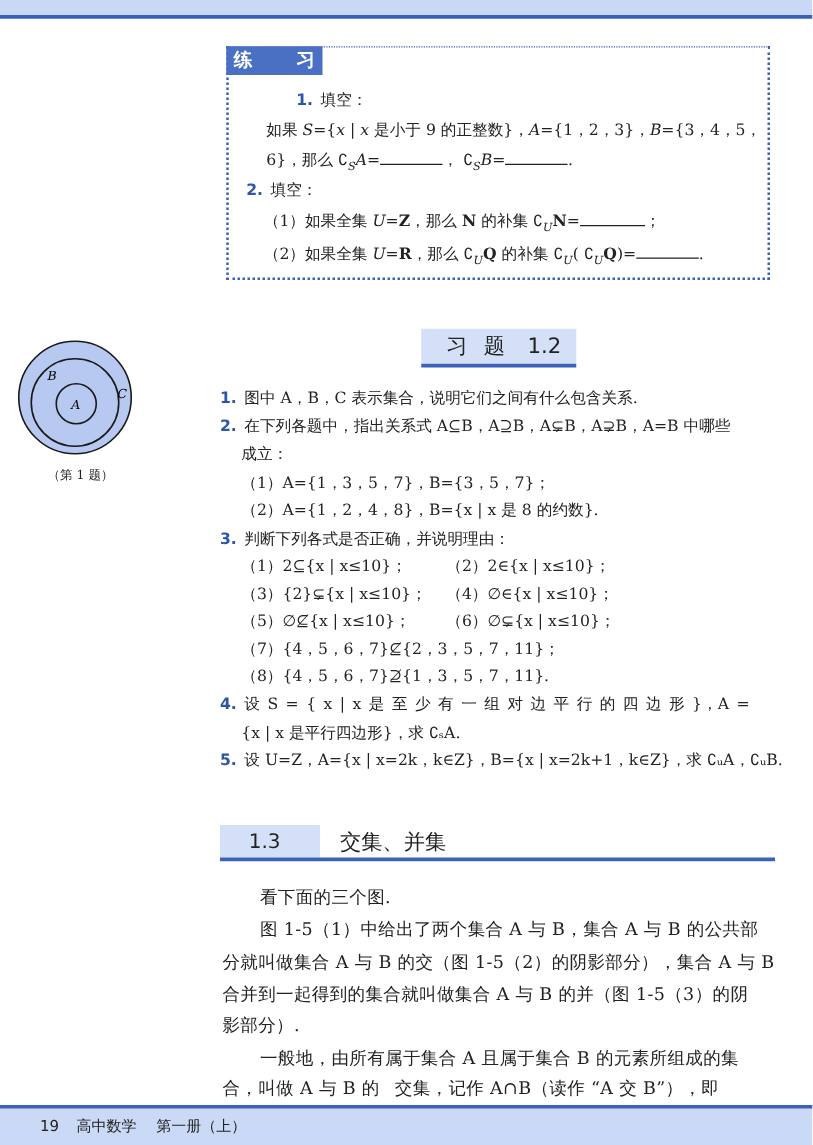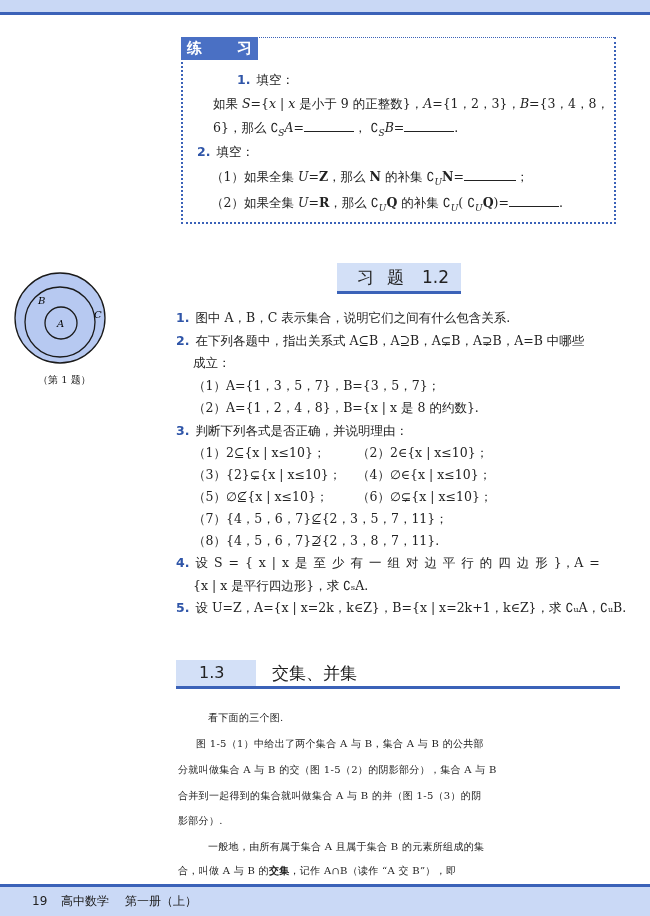--- a/index.html
+++ b/index.html
@@ -48,40 +48,40 @@
   
   .venn { position: absolute; left: 10px; top: 268px; width: 110px; height: 100px; }
   .venn-caption { position: absolute; left: 38px; top: 373px; font-size: 10px; }
 
   
   .sec-box { position: absolute; left: 176px; top: 660px; width: 80px; height: 26px; background: #d3e0f7; }
   .sec-num { position: absolute; left: 199px; top: 663px; font-family: "DejaVu Sans", sans-serif; font-size: 16px; }
   .sec-title { position: absolute; left: 272px; top: 662px; font-family: Liberation Mono, monospace; font-size: 17px; }
   .sec-line { position: absolute; left: 176px; top: 686px; width: 444px; height: 3px; background: #3b62b8; }
 
-  .para { position: absolute; font-size: 10px; white-space: nowrap; line-height: 18px; letter-spacing: 0.3px; }
-  .bold-term { font-weight: bold; font-family: "DejaVu Sans", sans-serif; }
+  .para { position: absolute; font-size: 14px; white-space: nowrap; line-height: 18px; letter-spacing: 0.3px; }
+  .bold-term { font-weight: normal; font-family: "DejaVu Sans", sans-serif; padding-left: 12px; }
 </style>
 </head>
 <body>
 
 <div class="top-band"></div>
 <div class="top-line"></div>
 
 <div class="ex-box"></div>
 <div class="ex-head">
   <span class="a">练</span>
   <span class="b">习</span>
 </div>
 
 <div class="line" style="left:197px; top:72px;margin-left:40px;">
   <span class="num">1.</span><span>填空：</span>
 </div>
 <div class="line" style="left:213px; top:96px;">
-  <span>如果 </span><i class="m">S</i><span>={</span><i class="m">x</i><span> | </span><i class="m">x</i><span> 是小于 9 的正整数}，</span><i class="m">A</i><span>={1，2，3}，</span><i class="m">B</i><span>={3，4，8，</span>
+  <span>如果 </span><i class="m">S</i><span>={</span><i class="m">x</i><span> | </span><i class="m">x</i><span> 是小于 9 的正整数}，</span><i class="m">A</i><span>={1，2，3}，</span><i class="m">B</i><span>={3，4，5，</span>
 </div>
 <div class="line" style="left:213px; top:119px;">
   <span>6}，那么 ∁</span><sub><i class="m" style="font-size:9px">S</i></sub><i class="m">A</i><span>=</span><span class="blank" style="width:50px"></span><span>，  ∁</span><sub><i class="m" style="font-size:9px">S</i></sub><i class="m">B</i><span>=</span><span class="blank" style="width:50px"></span><span>.</span>
 </div>
 
 <div class="line" style="left:197px; top:144px;">
   <span class="num">2.</span><span>填空：</span>
 </div>
 <div class="line" style="left:211px; top:168px;">
   <span>（1）如果全集 </span><i class="m">U</i><span>=</span><b class="m">Z</b><span>，那么 </span><b class="m">N</b><span> 的补集 ∁</span><sub><i class="m" style="font-size:9px">U</i></sub><b class="m">N</b><span>=</span><span class="blank" style="width:52px"></span><span>；</span>
@@ -120,37 +120,37 @@
 <div class="line" style="left:176px; top:423px;">
   <span class="num">3.</span><span>判断下列各式是否正确，并说明理由：</span>
 </div>
 <div class="line" style="left:193px; top:445px;">（1）2⊆{x | x≤10}；</div>
 <div class="line" style="left:357px; top:445px;">（2）2∈{x | x≤10}；</div>
 <div class="line" style="left:193px; top:467px;">（3）{2}⊊{x | x≤10}；</div>
 <div class="line" style="left:357px; top:467px;">（4）∅∈{x | x≤10}；</div>
 <div class="line" style="left:193px; top:489px;">（5）∅⊈{x | x≤10}；</div>
 <div class="line" style="left:357px; top:489px;">（6）∅⊊{x | x≤10}；</div>
 <div class="line" style="left:193px; top:511px;">（7）{4，5，6，7}⊈{2，3，5，7，11}；</div>
-<div class="line" style="left:193px; top:533px;">（8）{4，5，6，7}⊉{2，3，8，7，11}.</div>
+<div class="line" style="left:193px; top:533px;">（8）{4，5，6，7}⊉{1，3，5，7，11}.</div>
 
 <div class="line" style="left:176px; top:555px; word-spacing:2px;">
   <span class="num">4.</span><span>设 S = { x | x 是 至 少 有 一 组 对 边 平 行 的 四 边 形 }，A =</span>
 </div>
 <div class="line" style="left:193px; top:578px;">{x | x 是平行四边形}，求 ∁ₛA.</div>
 <div class="line" style="left:176px; top:600px;">
   <span class="num">5.</span><span>设 U=Z，A={x | x=2k，k∈Z}，B={x | x=2k+1，k∈Z}，求 ∁ᵤA，∁ᵤB.</span>
 </div>
 
 <div class="sec-box"></div>
 <div class="sec-num">1.3</div>
 <div class="sec-title">交集、并集</div>
 <div class="sec-line"></div>
 
 <div class="para" style="left:208px; top:709px;">看下面的三个图.</div>
-<div class="para" style="left:196px; top:735px;">图 1-5（1）中给出了两个集合 A 与 B，集合 A 与 B 的公共部</div>
+<div class="para" style="left:208px; top:735px;">图 1-5（1）中给出了两个集合 A 与 B，集合 A 与 B 的公共部</div>
 <div class="para" style="left:178px; top:761px;">分就叫做集合 A 与 B 的交（图 1-5（2）的阴影部分），集合 A 与 B</div>
 <div class="para" style="left:178px; top:787px;">合并到一起得到的集合就叫做集合 A 与 B 的并（图 1-5（3）的阴</div>
 <div class="para" style="left:178px; top:812px;">影部分）.</div>
 <div class="para" style="left:208px; top:838px;">一般地，由所有属于集合 A 且属于集合 B 的元素所组成的集</div>
 <div class="para" style="left:178px; top:862px;">
   <span>合，叫做 A 与 B 的</span><span class="bold-term">交集</span><span>，记作 A∩B（读作 “A 交 B”），即</span>
 </div>
 
 <div class="bottom-line"></div>
 <div class="bottom-band"></div>

